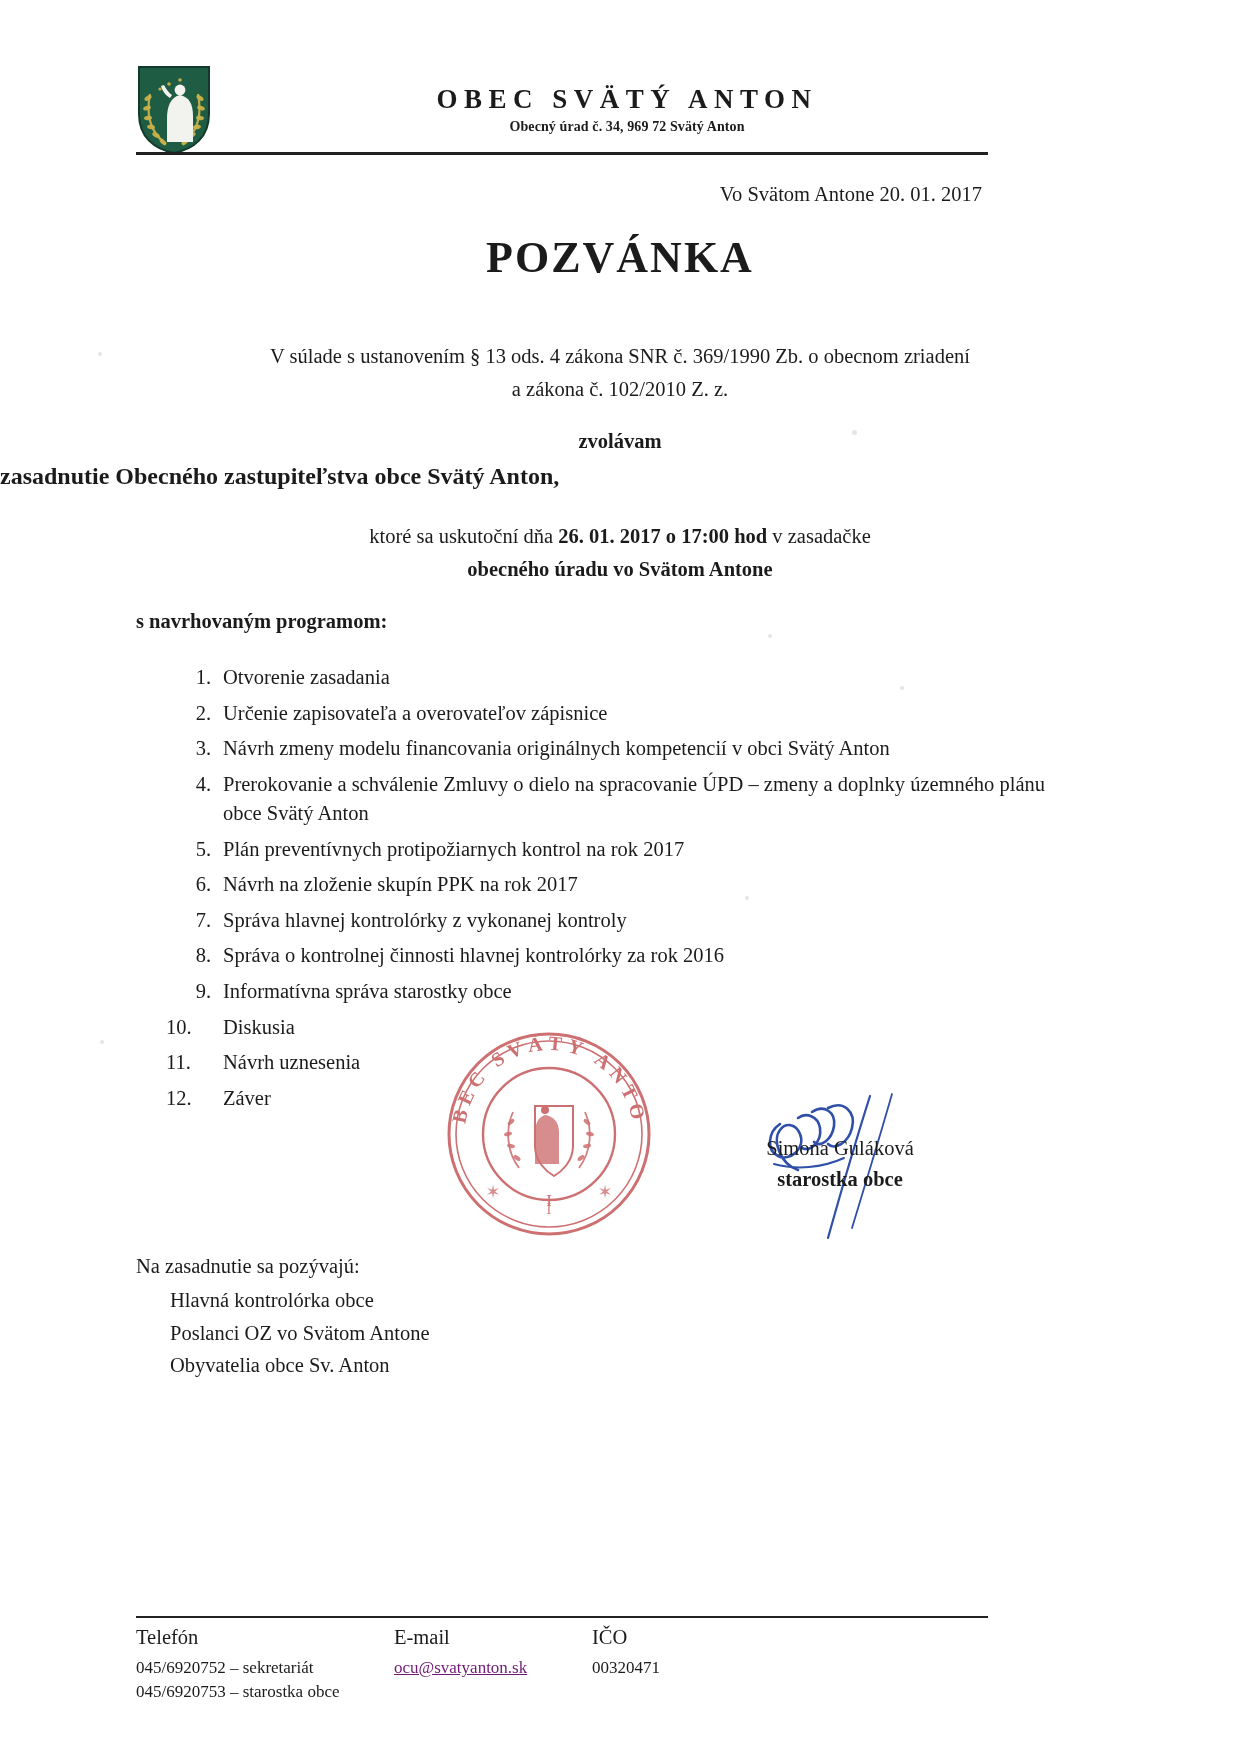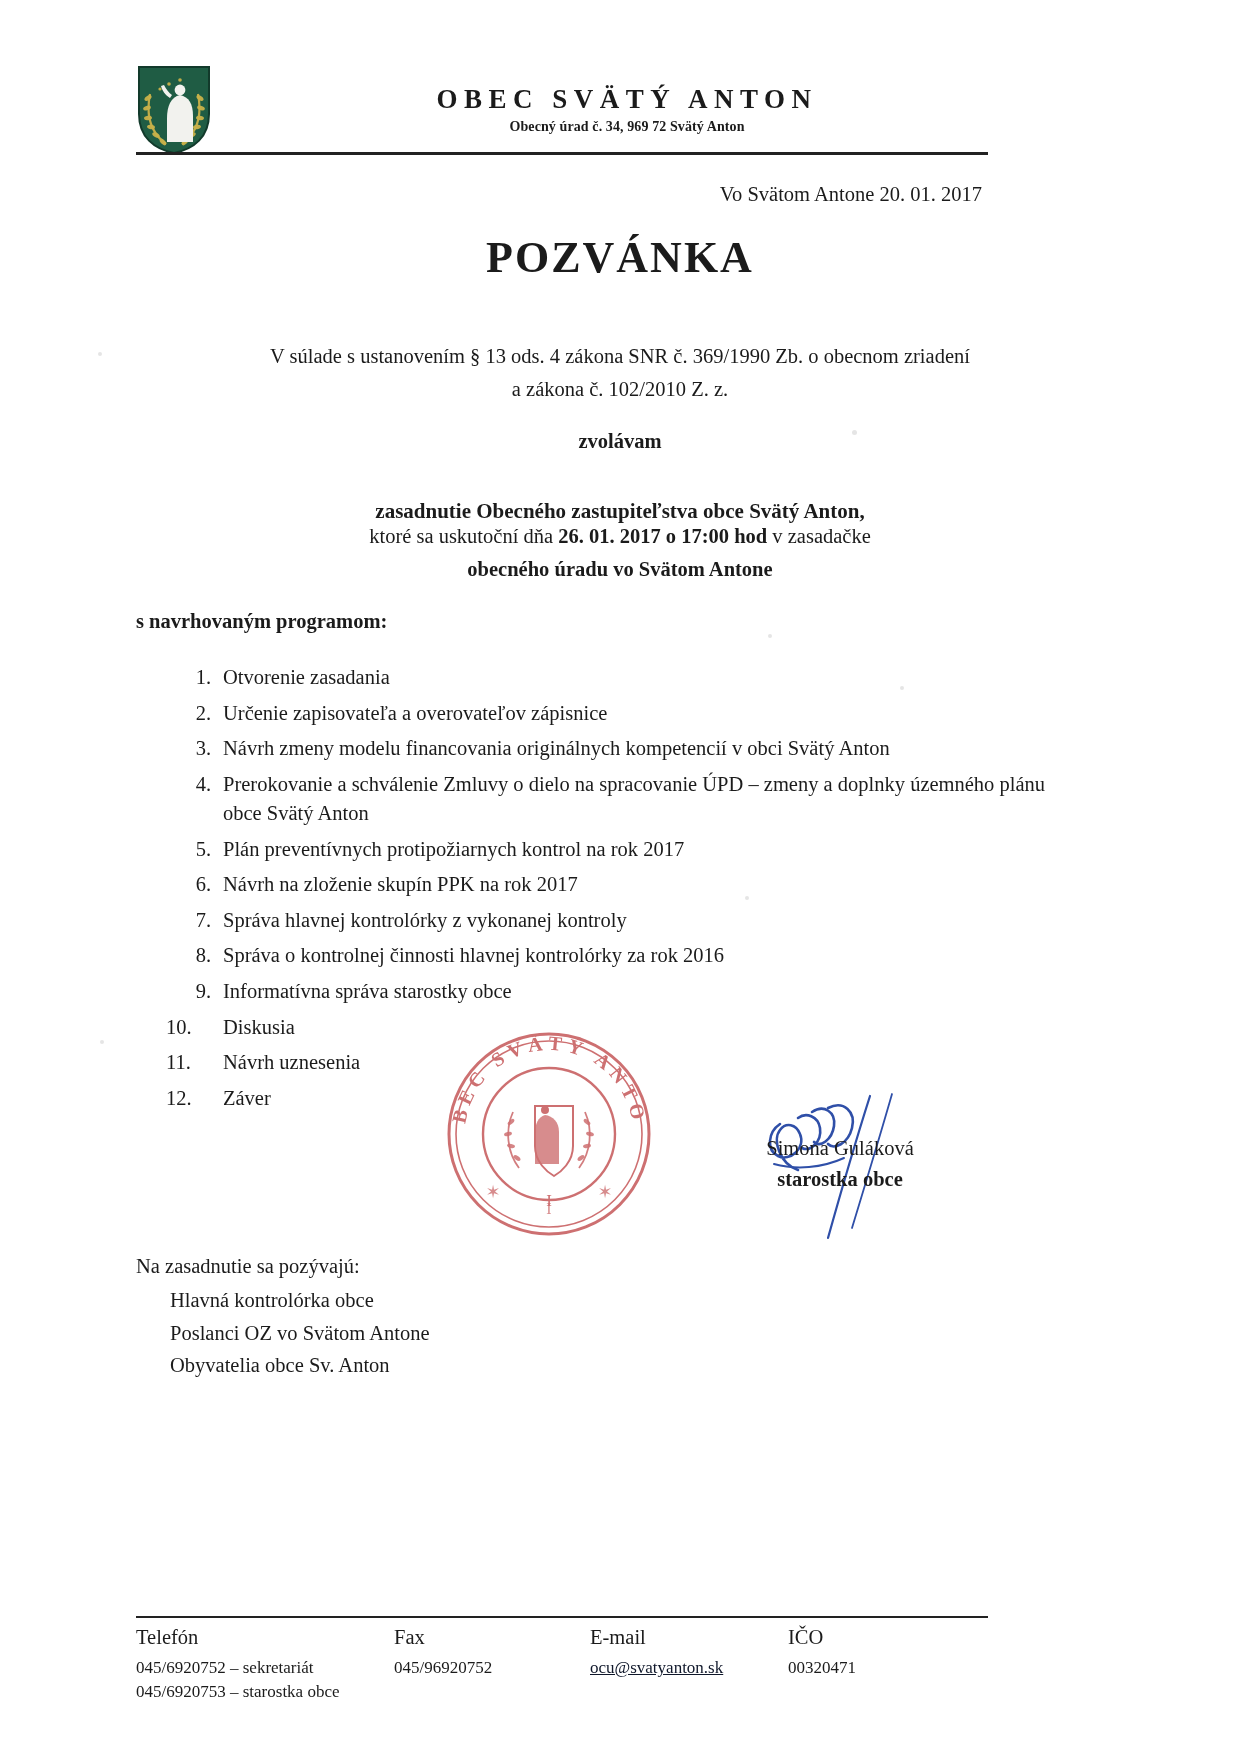--- a/index.html
+++ b/index.html
@@ -55,21 +55,21 @@
     text-align:center;font-size:20.5px;line-height:1.62;
   }
   .intro .l2{display:block;}
 
   .zvolavam{
     position:absolute;left:0;right:0;top:430px;
     text-align:center;font-size:20.5px;font-weight:700;
   }
   .assembly{
     position:absolute;left:0;right:0;top:463px;
-    text-align:center;font-size:21px;font-weight:700;margin-top:36px;
+    text-align:left;font-size:24px;font-weight:700;
   }
 
   .when{
     position:absolute;left:0;right:0;top:520px;
     text-align:center;font-size:20.5px;line-height:1.62;
   }
   .when b{font-weight:700;}
   .when .l2{display:block;font-weight:bold;}
 
   .prog-label{
@@ -128,21 +128,21 @@
     font-size:19px;
   }
   .f-row{display:flex;}
   .f-col{flex:0 0 auto;}
   .f-c1{width:258px;}
   .f-c2{width:196px;}
   .f-c3{width:198px;}
   .f-c4{width:180px;}
   .f-head{font-size:20.5px;margin-bottom:7px;}
   .f-line{font-size:17px;line-height:1.42;}
-  .f-mail{color:#0f172a;text-decoration:underline;}
+  .f-mail{color:#701a75;text-decoration:underline;}
 
   
   .speck{position:absolute;background:#cfcfcf;border-radius:50%;opacity:.55;}
 </style>
 </head>
 <body>
 
 <div class="page">
 
   <div class="header">
@@ -289,24 +289,20 @@
   </div>
 
   <div class="footer-rule"></div>
   <div class="footer">
     <div class="f-row">
       <div class="f-col f-c1">
         <div class="f-head">Telefón</div>
         <div class="f-line">045/6920752 – sekretariát</div>
         <div class="f-line">045/6920753 – starostka obce</div>
       </div>
-      <div class="f-col f-c2">
-        <div class="f-head">Fax</div>
-        <div class="f-line">045/96920752</div>
-      </div>
       <div class="f-col f-c3">
         <div class="f-head">E-mail</div>
         <div class="f-line"><a class="f-mail" href="#">ocu@svatyanton.sk</a></div>
       </div>
       <div class="f-col f-c4">
         <div class="f-head">IČO</div>
         <div class="f-line">00320471</div>
       </div>
     </div>
   </div>

